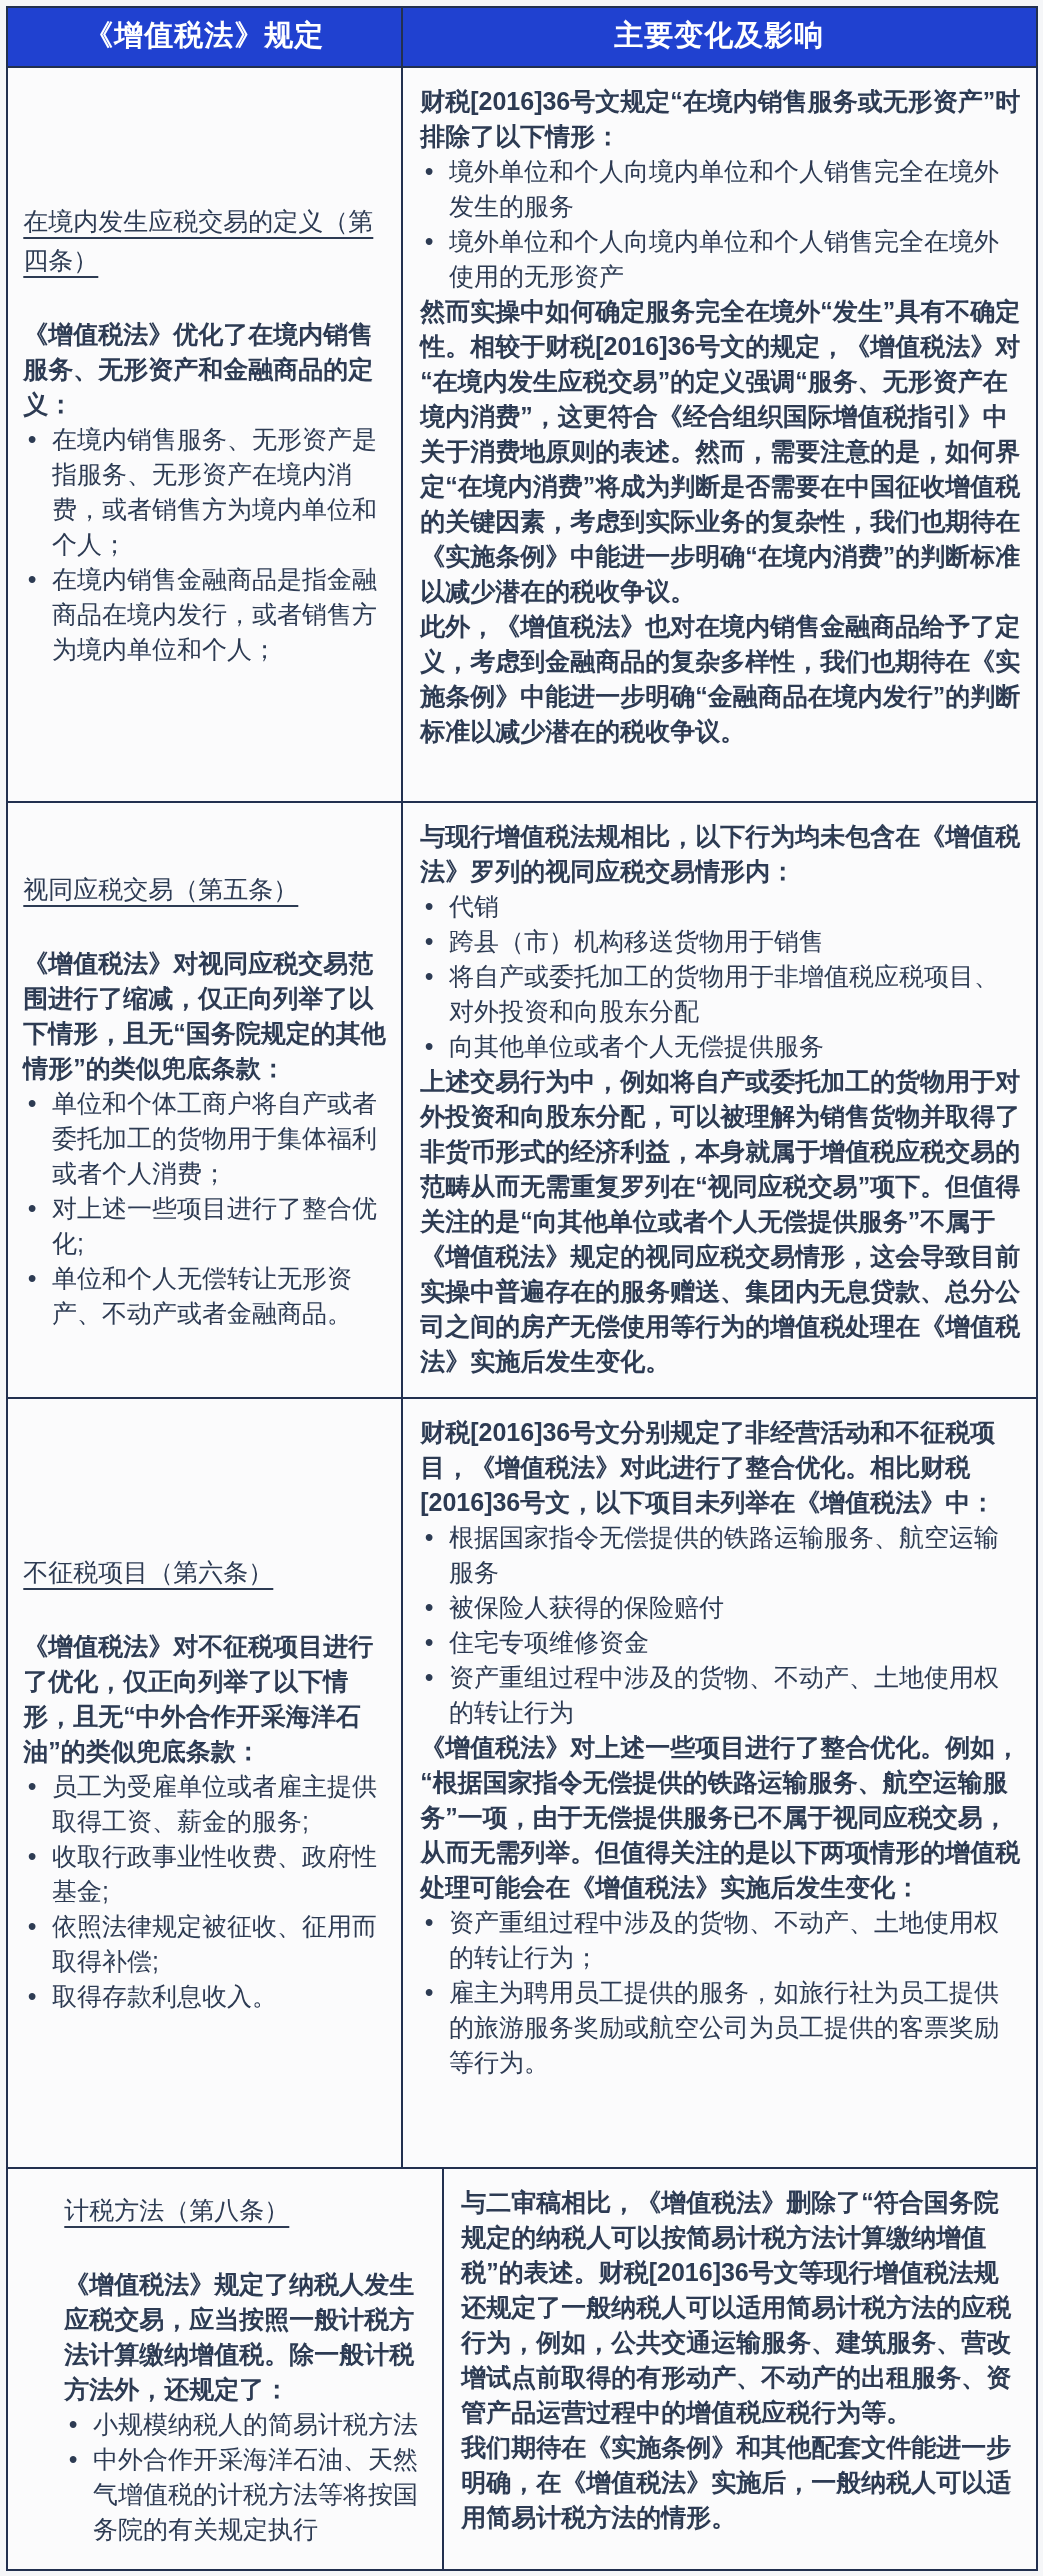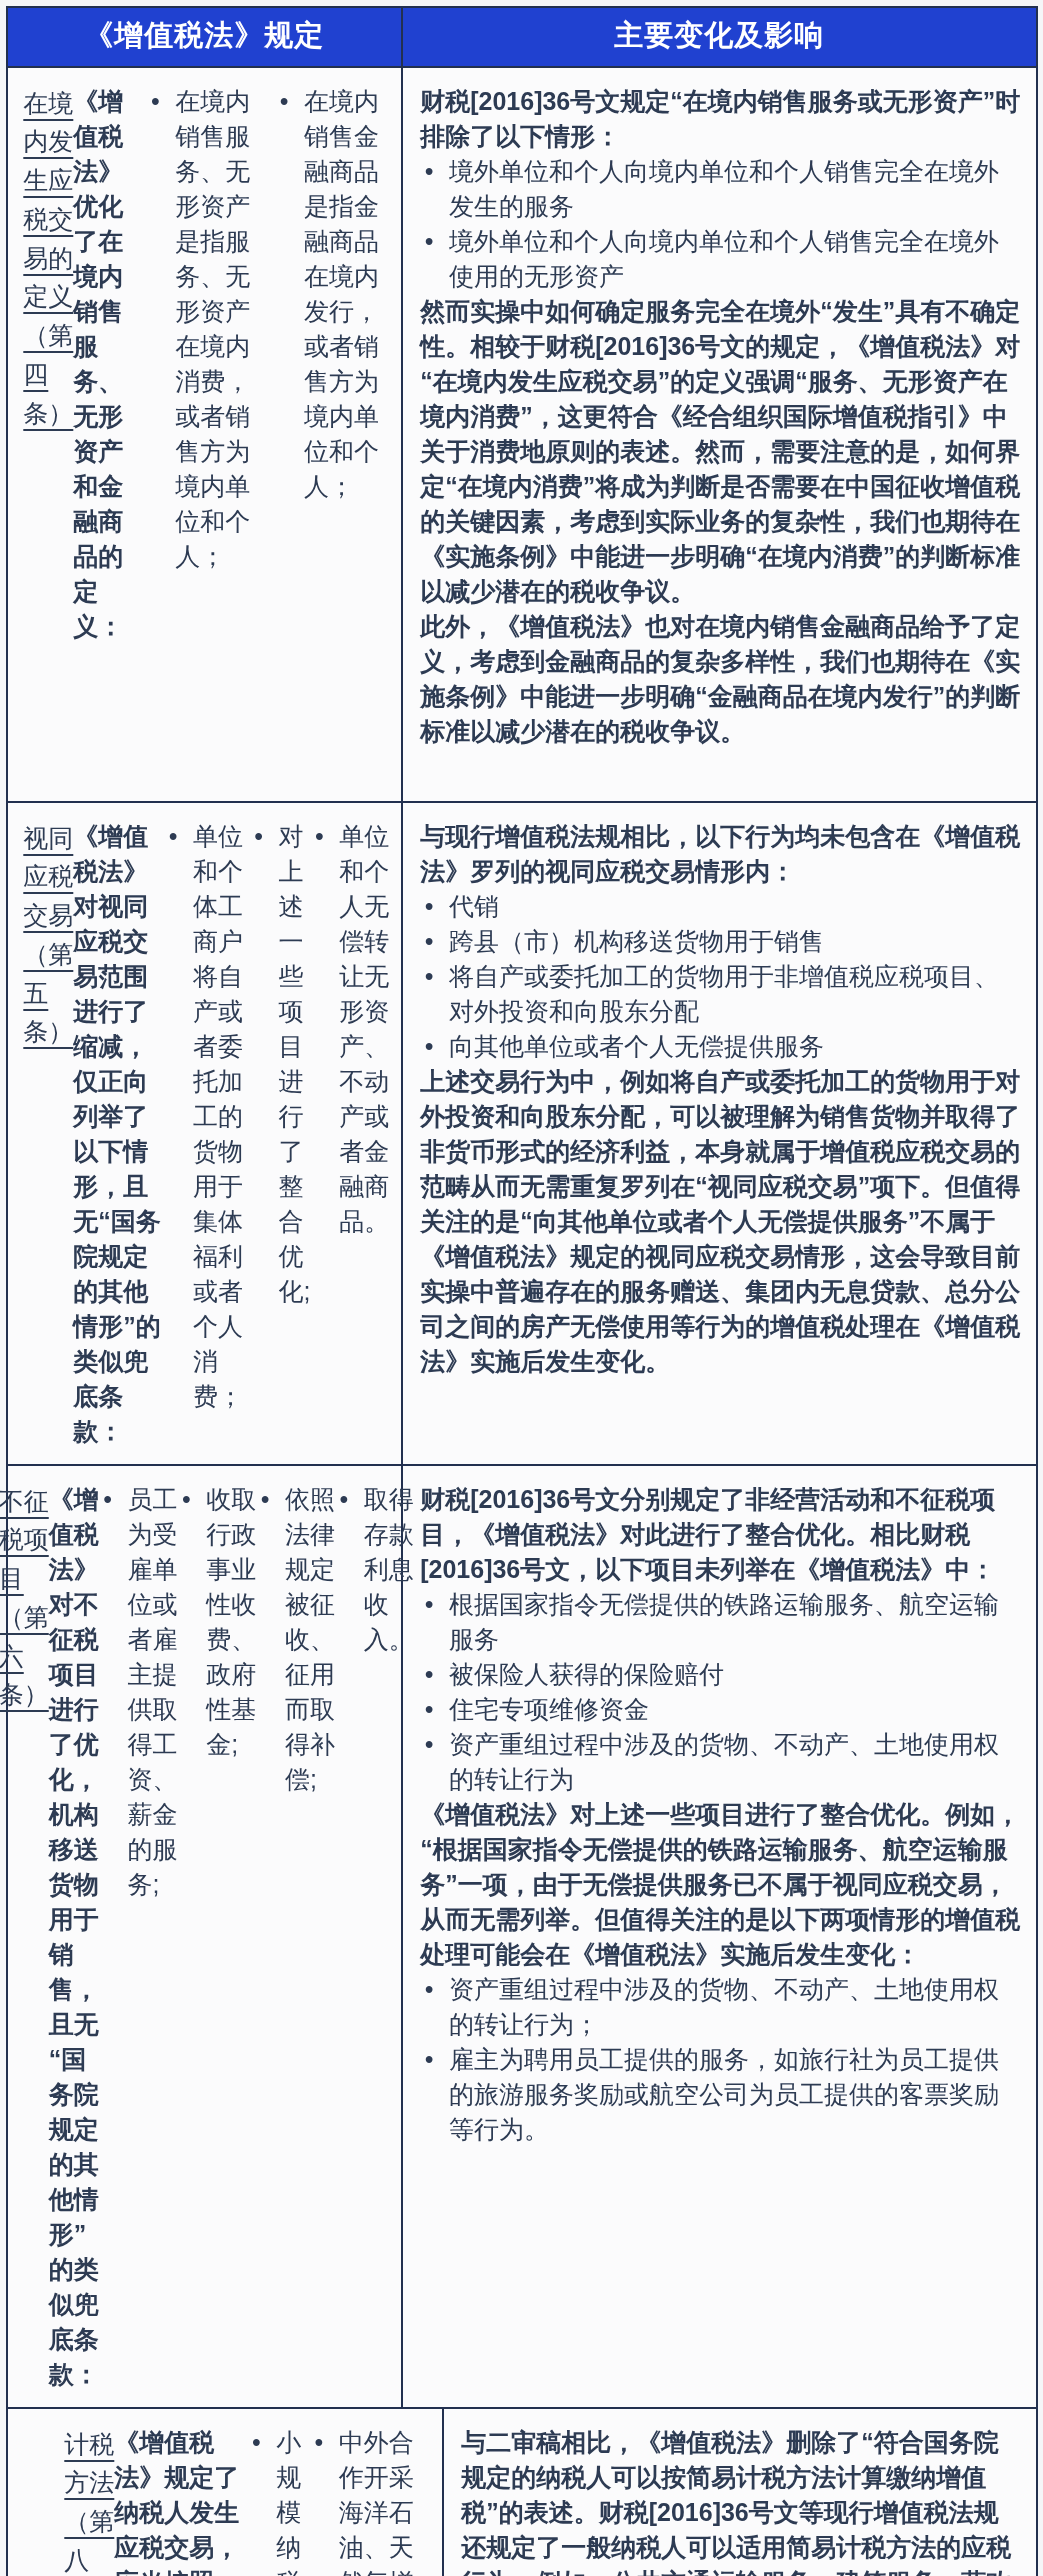--- a/index.html
+++ b/index.html
@@ -49,20 +49,21 @@
   .tr:nth-child(3){min-height:770px;}
   .tr:nth-child(4){min-height:400px;}
   .td{
     font-size:25px;
     line-height:1.40;
     padding:15.5px 13.5px 15.5px 17.4px;
   }
   .td-left{
     border-right:2.9px solid var(--border);
     display:flex;
+    flex-direction:column;
     justify-content:center;
     padding-left:15.5px;
     padding-right:11.6px;
   }
   .cell-heading{
     text-decoration:underline;
     text-decoration-thickness:1.9px;
     text-underline-offset:6.8px;
     margin-bottom:37px;
     line-height:1.55;
@@ -117,21 +118,21 @@
             <div class="li">代销</div>
             <div class="li">跨县（市）机构移送货物用于销售</div>
             <div class="li">将自产或委托加工的货物用于非增值税应税项目、对外投资和向股东分配</div>
             <div class="li">向其他单位或者个人无偿提供服务</div>
             <div class="p">上述交易行为中，例如将自产或委托加工的货物用于对外投资和向股东分配，可以被理解为销售货物并取得了非货币形式的经济利益，本身就属于增值税应税交易的范畴从而无需重复罗列在“视同应税交易”项下。但值得关注的是“向其他单位或者个人无偿提供服务”不属于《增值税法》规定的视同应税交易情形，这会导致目前实操中普遍存在的服务赠送、集团内无息贷款、总分公司之间的房产无偿使用等行为的增值税处理在《增值税法》实施后发生变化。</div>
           </div>
         </div>
         <div class="tr">
           <div class="td td-left">
             <div class="cell-heading">不征税项目（第六条）</div>
-            <div class="p">《增值税法》对不征税项目进行了优化，机构移送货物用于销售，且无“国务院规定的其他情形”的类似兜底条款：</div>
+            <div class="p">《增值税法》对不征税项目进行了优化，仅正向列举了以下情形，且无“中外合作开采海洋石油”的类似兜底条款：</div>
             <div class="li">员工为受雇单位或者雇主提供取得工资、薪金的服务;</div>
             <div class="li">收取行政事业性收费、政府性基金;</div>
             <div class="li">依照法律规定被征收、征用而取得补偿;</div>
             <div class="li">取得存款利息收入。</div>
           </div>
           <div class="td td-right">
             <div class="p">财税[2016]36号文分别规定了非经营活动和不征税项目，《增值税法》对此进行了整合优化。相比财税[2016]36号文，以下项目未列举在《增值税法》中：</div>
             <div class="li">根据国家指令无偿提供的铁路运输服务、航空运输服务</div>
             <div class="li">被保险人获得的保险赔付</div>
             <div class="li">住宅专项维修资金</div>

